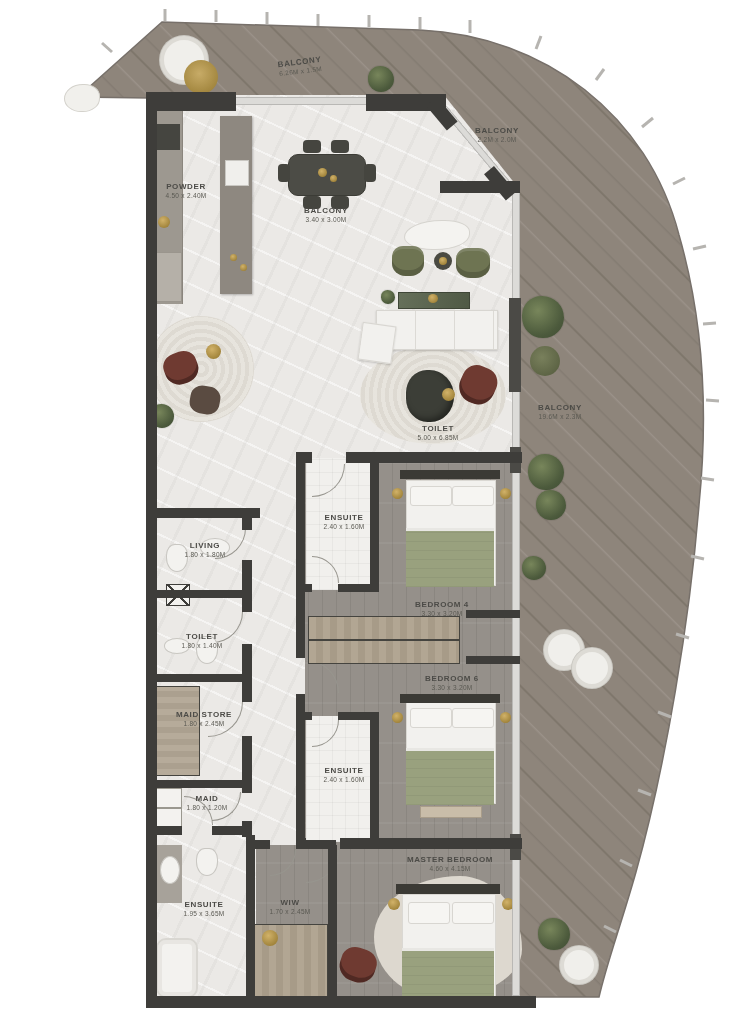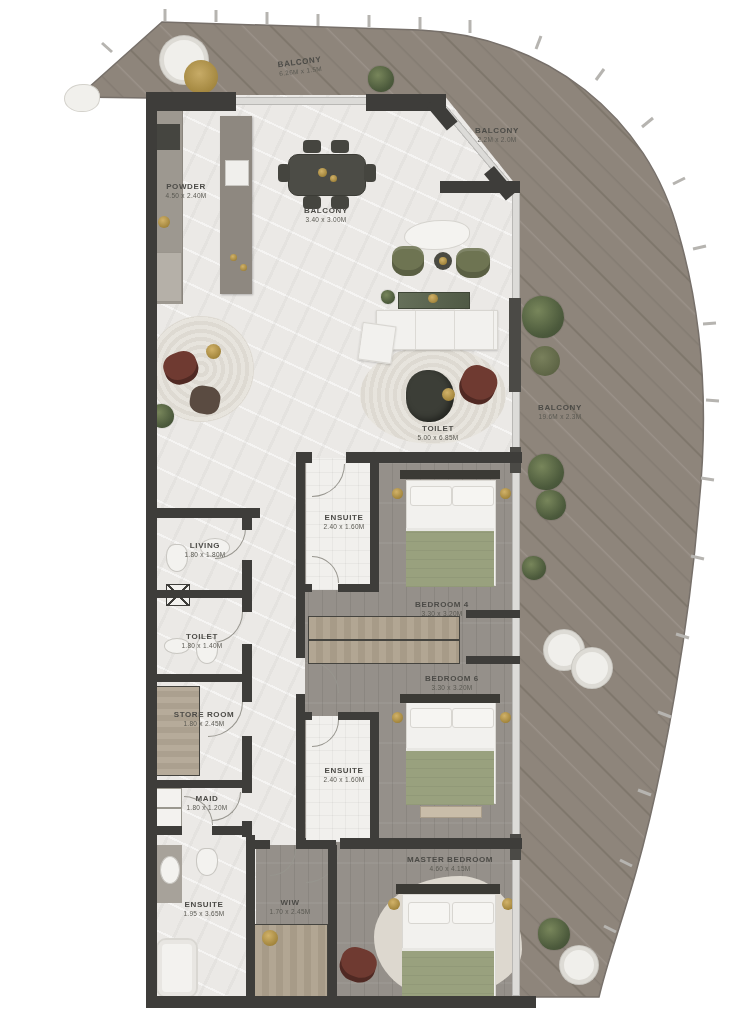--- a/index.html
+++ b/index.html
@@ -288,21 +288,21 @@
   </div>
   <div class="lbl" style="left:205px;top:549px;">
     <div class="lname">LIVING</div>
     <div class="ldims">1.80 x 1.80M</div>
   </div>
   <div class="lbl" style="left:202px;top:640px;">
     <div class="lname">TOILET</div>
     <div class="ldims">1.80 x 1.40M</div>
   </div>
   <div class="lbl" style="left:204px;top:718px;">
-    <div class="lname">STORE ROOM</div>
+    <div class="lname">MAID STORE</div>
     <div class="ldims">1.80 x 2.45M</div>
   </div>
   <div class="lbl" style="left:207px;top:802px;">
     <div class="lname">MAID</div>
     <div class="ldims">1.80 x 1.20M</div>
   </div>
   <div class="lbl" style="left:344px;top:521px;">
     <div class="lname">ENSUITE</div>
     <div class="ldims">2.40 x 1.60M</div>
   </div>

